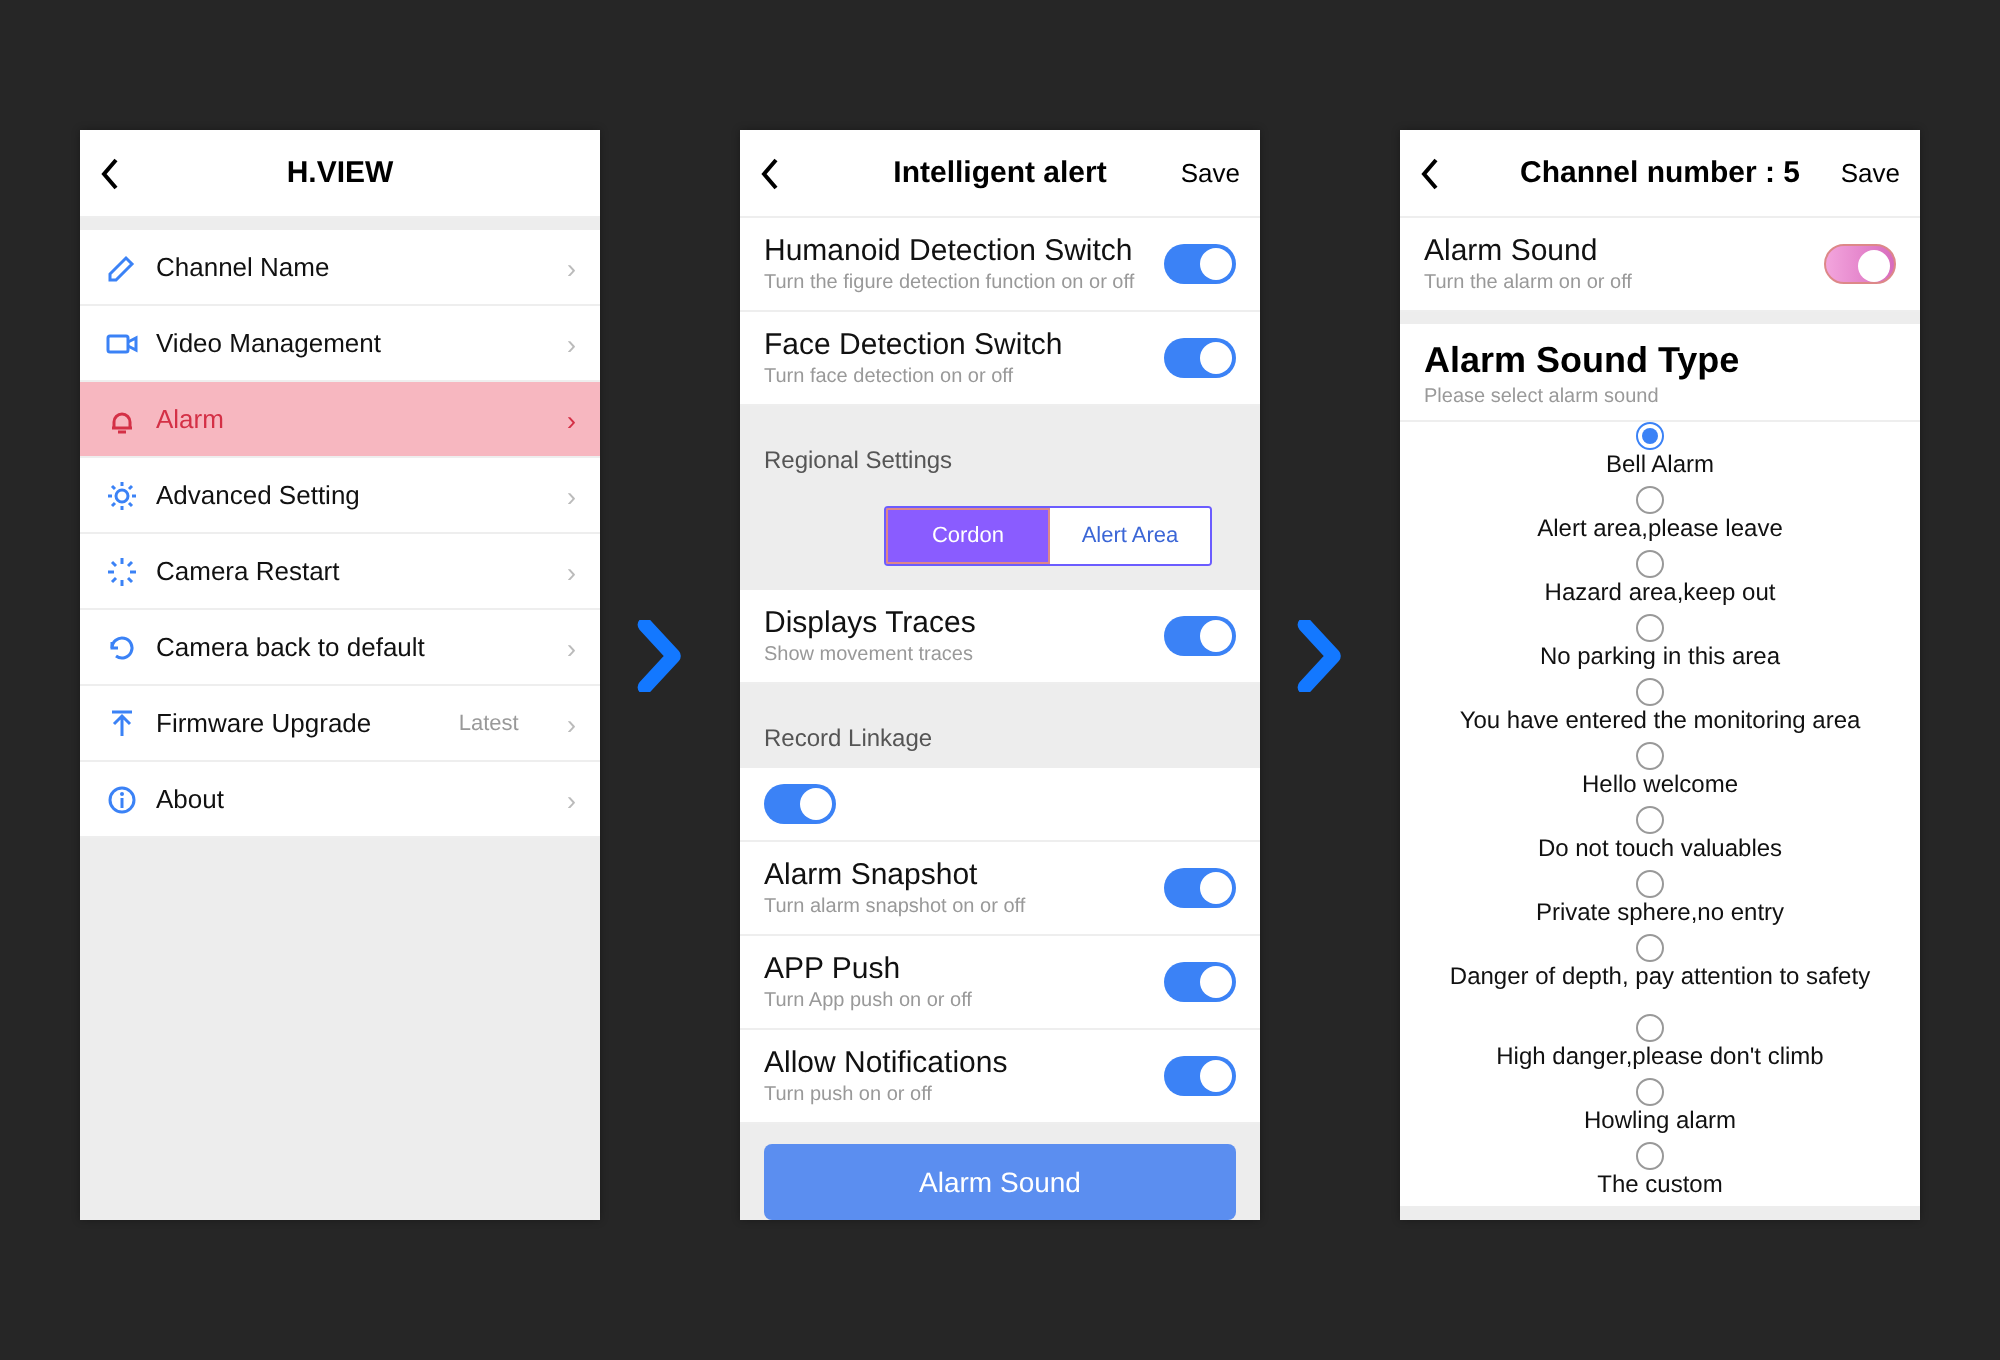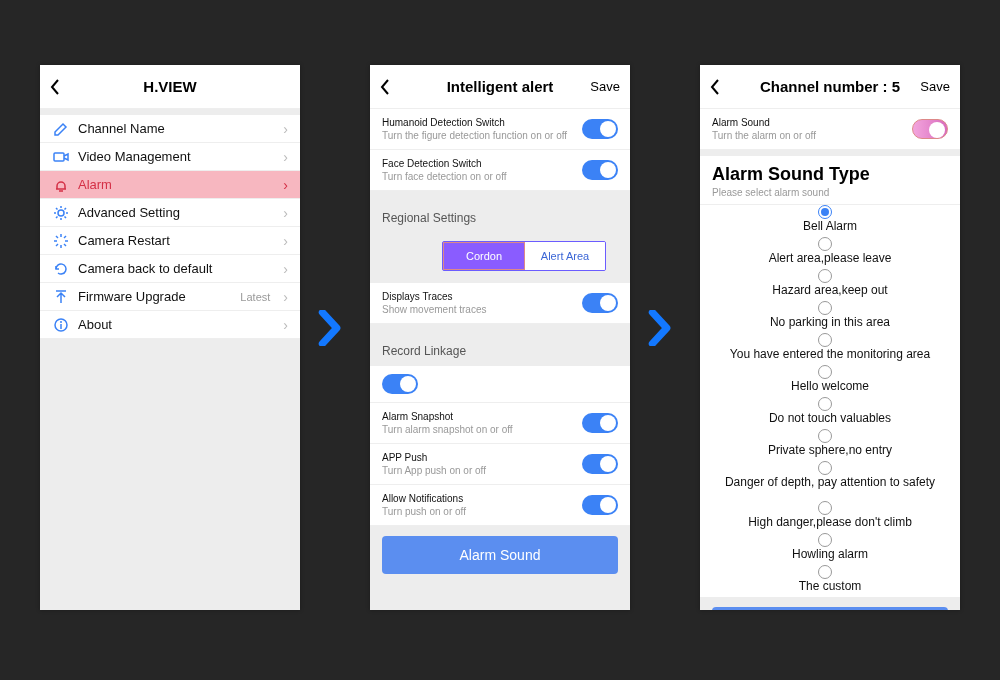--- a/index.html
+++ b/index.html
@@ -50,39 +50,39 @@
     pointer-events:none;
   }
   .save {
     position:absolute; right:10px;
     font-size:13px; color:#000;
   }
   .row {
     background:#fff;
     display:flex; align-items:center;
     padding: 0 12px;
-    height: 28px;
+    height: 38px;
     border-bottom: 1px solid #eee;
     font-size: 13px; color:#111;
   }
   .row.sel { background:#f7b7c0; }
   .row.sel .lbl, .row.sel .chev { color:#d43046;}
   .row .icon { width:18px; margin-right:8px; display:flex; align-items:center; justify-content:center;}
   .row .icon svg{ width:16px; height:16px;}
   .row .lbl { flex:1; }
-  .row .sub { font-size:11px; color:#999; margin-right:13px;}
+  .row .sub { font-size:11px; color:#999; margin-right:24px;}
   .row .chev { color:#bbb; font-size:14px;}
   .tworow {
     background:#fff;
     padding: 8px 12px;
     border-bottom:1px solid #eee;
     display:flex; align-items:center;
   }
   .tworow .txt { flex:1; }
-  .tworow .t1 { font-size:10px; color:#111; }
+  .tworow .t1 { font-size:15px; color:#111; }
   .tworow .t2 { font-size:10px; color:#999; margin-top:2px;}
   .toggle {
     width:36px; height:20px; border-radius:10px;
     background:#3b82f6; position:relative;
   }
   .toggle::after{
     content:""; position:absolute; right:2px; top:2px;
     width:16px; height:16px; border-radius:50%; background:#fff;
   }
   .toggle.pink { background: linear-gradient(90deg,#f3a5dd,#d86bbd); border:1px solid #d88; }

